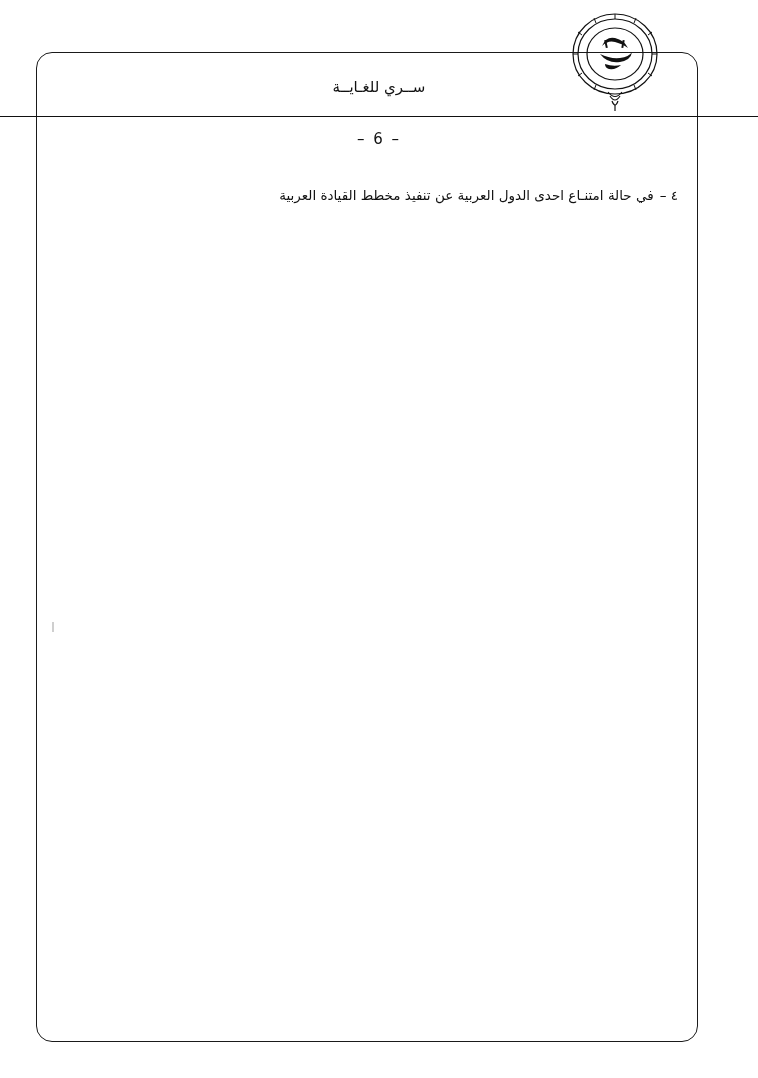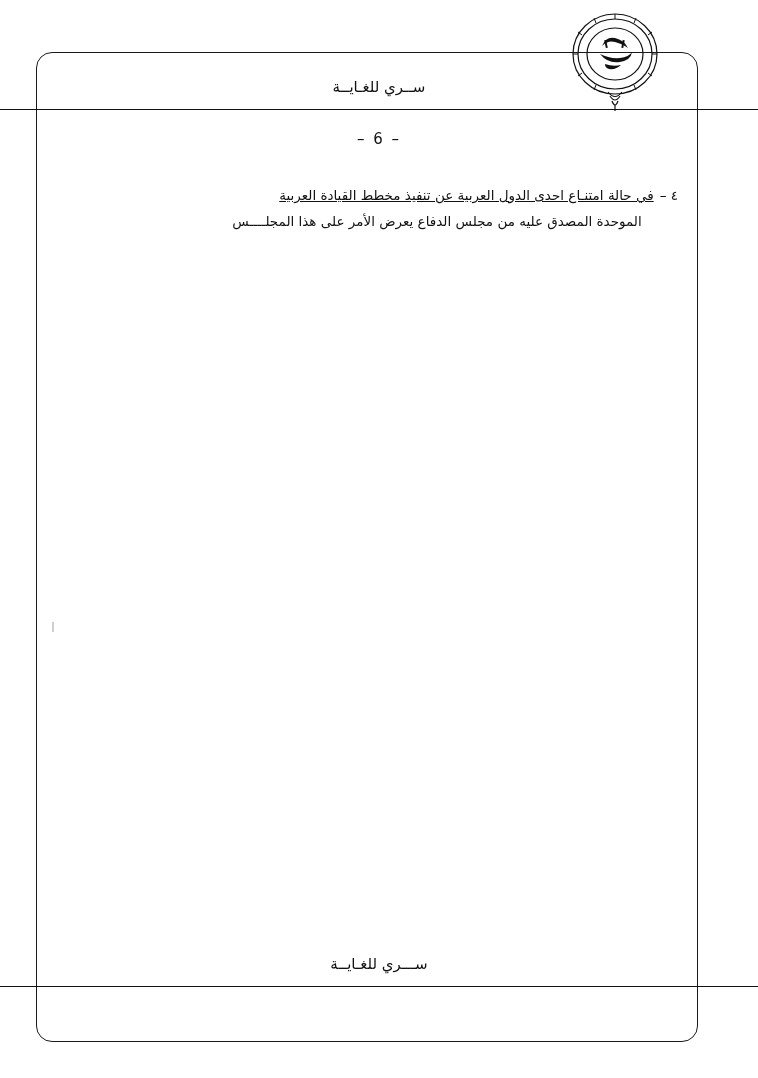--- a/index.html
+++ b/index.html
@@ -45,21 +45,21 @@
     direction: rtl;
     font-family: "DejaVu Sans", sans-serif;
     font-size: 15px;
     letter-spacing: 2px;
     color: #111;
     white-space: nowrap;
   }
   .classification .underline {
     display: block;
     border-bottom: 1.2px solid #111;
-    padding-bottom: 13px;
+    padding-bottom: 20px;
   }
   .classification-top {
     left: 0;
     right: 0;
     top: 78px;
   }
   .classification-bottom {
     left: 0;
     right: 0;
     top: 955px;
@@ -105,21 +105,21 @@
     white-space: nowrap;
     padding-top: 0px;
   }
   .para-text {
     flex: 1 1 auto;
   }
   .para-text .line {
     display: block;
     white-space: nowrap;
   }
-  .line-1 { text-align: right; text-decoration: underline; }
+  .line-1 { text-align: right; }
   .line-2 { text-align: right; padding-right: 12px; }
   .line-3 { text-align: right; padding-right: 18px; }
   .line-4 { text-align: right; padding-right: 30px; }
 
   
   .speck {
     position: absolute;
     left: 52px;
     top: 622px;
     width: 2px;
@@ -178,24 +178,20 @@
     <span class="cls-inner underline">ســري للغـايــة</span>
   </div>
 
   <div class="page-number">– 6 –</div>
 
   <div class="body-block">
     <div class="para">
       <span class="para-marker">٤ –</span>
       <span class="para-text">
         <span class="line line-1">في حالة امتنـاع احدى الدول العربية عن تنفيذ مخطط القيادة العربية</span>
-        <span class="line line-2">الموحدة المصدق عليه من مجلس الدفاع يعرض الأمر على هذا المجلــــس</span>
       </span>
     </div>
   </div>
 
   <div class="speck"></div>
 
-  <div class="classification classification-bottom">
-    <span class="cls-inner underline">ســـري للغـايــة</span>
-  </div>
 
 </div>
 
 </body></html>

